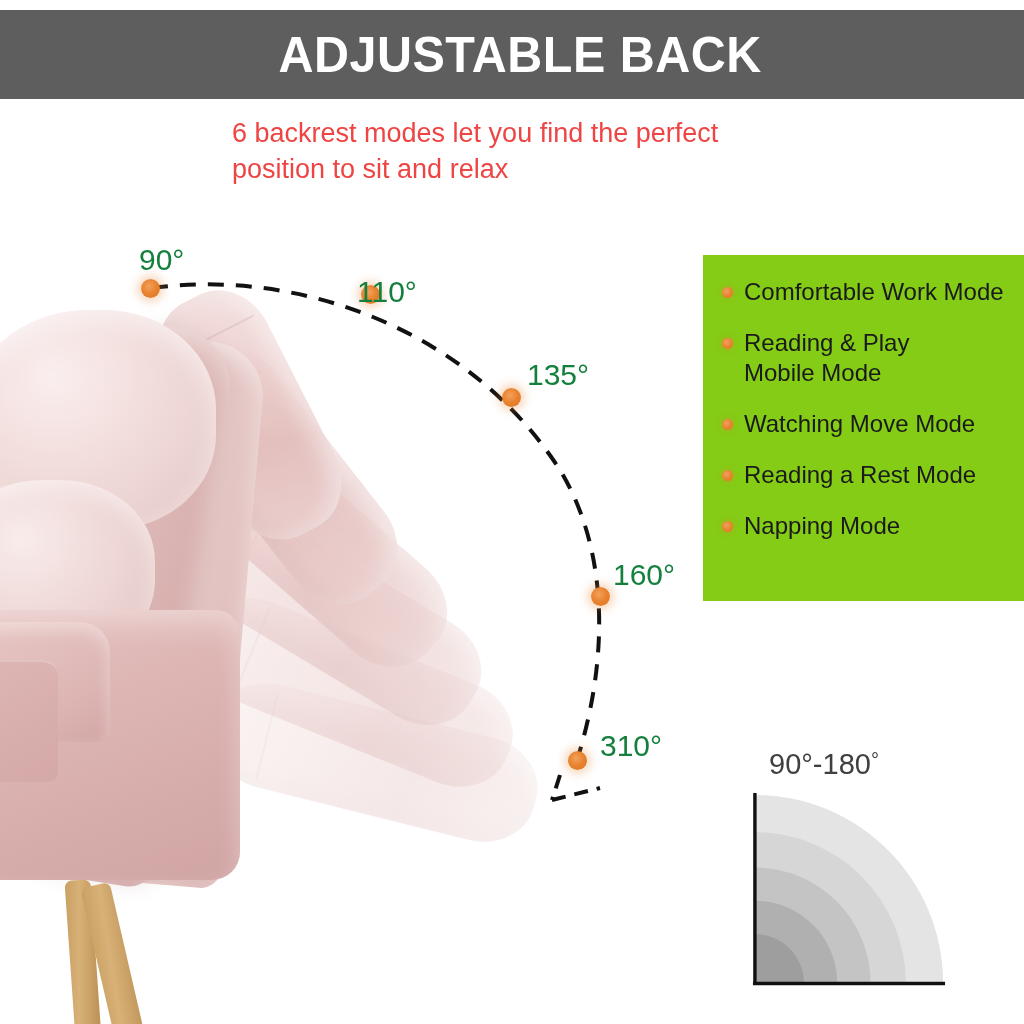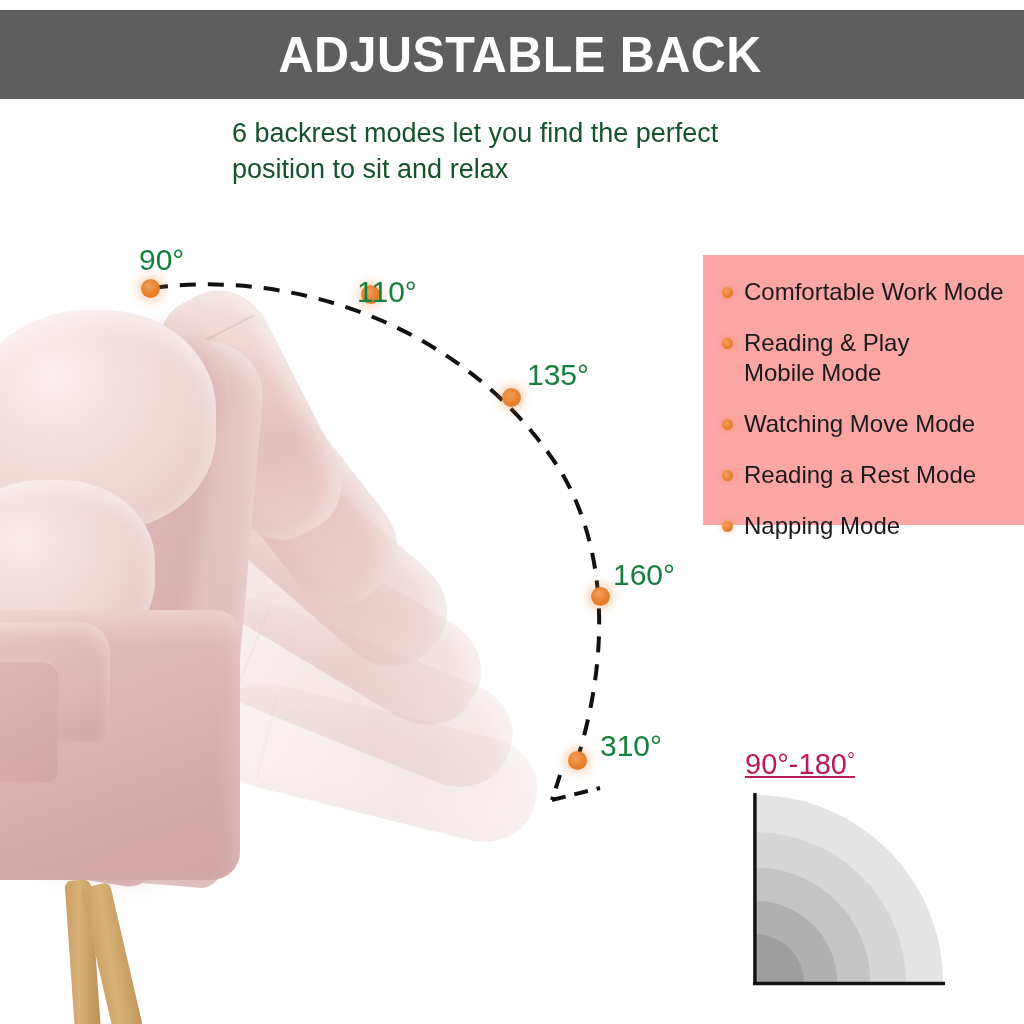--- a/index.html
+++ b/index.html
@@ -40,21 +40,21 @@
   }
 
   
   .subtitle {
     position: absolute;
     left: 232px;
     top: 116px;
     width: 620px;
     font-size: 27px;
     line-height: 1.32;
-    color: #14532d;
+    color: #ef4444;
     font-family: "Liberation Sans", sans-serif;
   }
   .subtitle span { display: block; }
 
   
   .photo-stage {
     position: absolute;
     left: 0;
     top: 190px;
     width: 700px;
@@ -212,22 +212,22 @@
     font-family: "Liberation Sans", sans-serif;
     white-space: nowrap;
   }
 
   
   .mode-panel {
     position: absolute;
     left: 703px;
     top: 255px;
     width: 321px;
-    height: 270px;
-    background: #fca5a5;
+    height: 346px;
+    background: #84cc16;
   }
   .mode-list {
     position: absolute;
     left: 19px;
     top: 22px;
     right: 6px;
   }
   .mode-item {
     display: flex;
     align-items: flex-start;
@@ -254,27 +254,26 @@
   
   .range-badge {
     position: absolute;
     left: 745px;
     top: 748px;
     width: 230px;
     height: 250px;
   }
   .range-label {
     position: absolute;
-    left: 0;
+    left: 24px;
     top: 0;
     font-size: 29px;
-    color: #be185d;
+    color: #404040;
     font-family: "Liberation Sans", sans-serif;
     white-space: nowrap;
-    text-decoration: underline;
   }
   .range-label .deg-hi {
     font-size: 20px;
     vertical-align: 7px;
   }
   .quarter-wrap {
     position: absolute;
     left: 6px;
     top: 43px;
     width: 196px;

